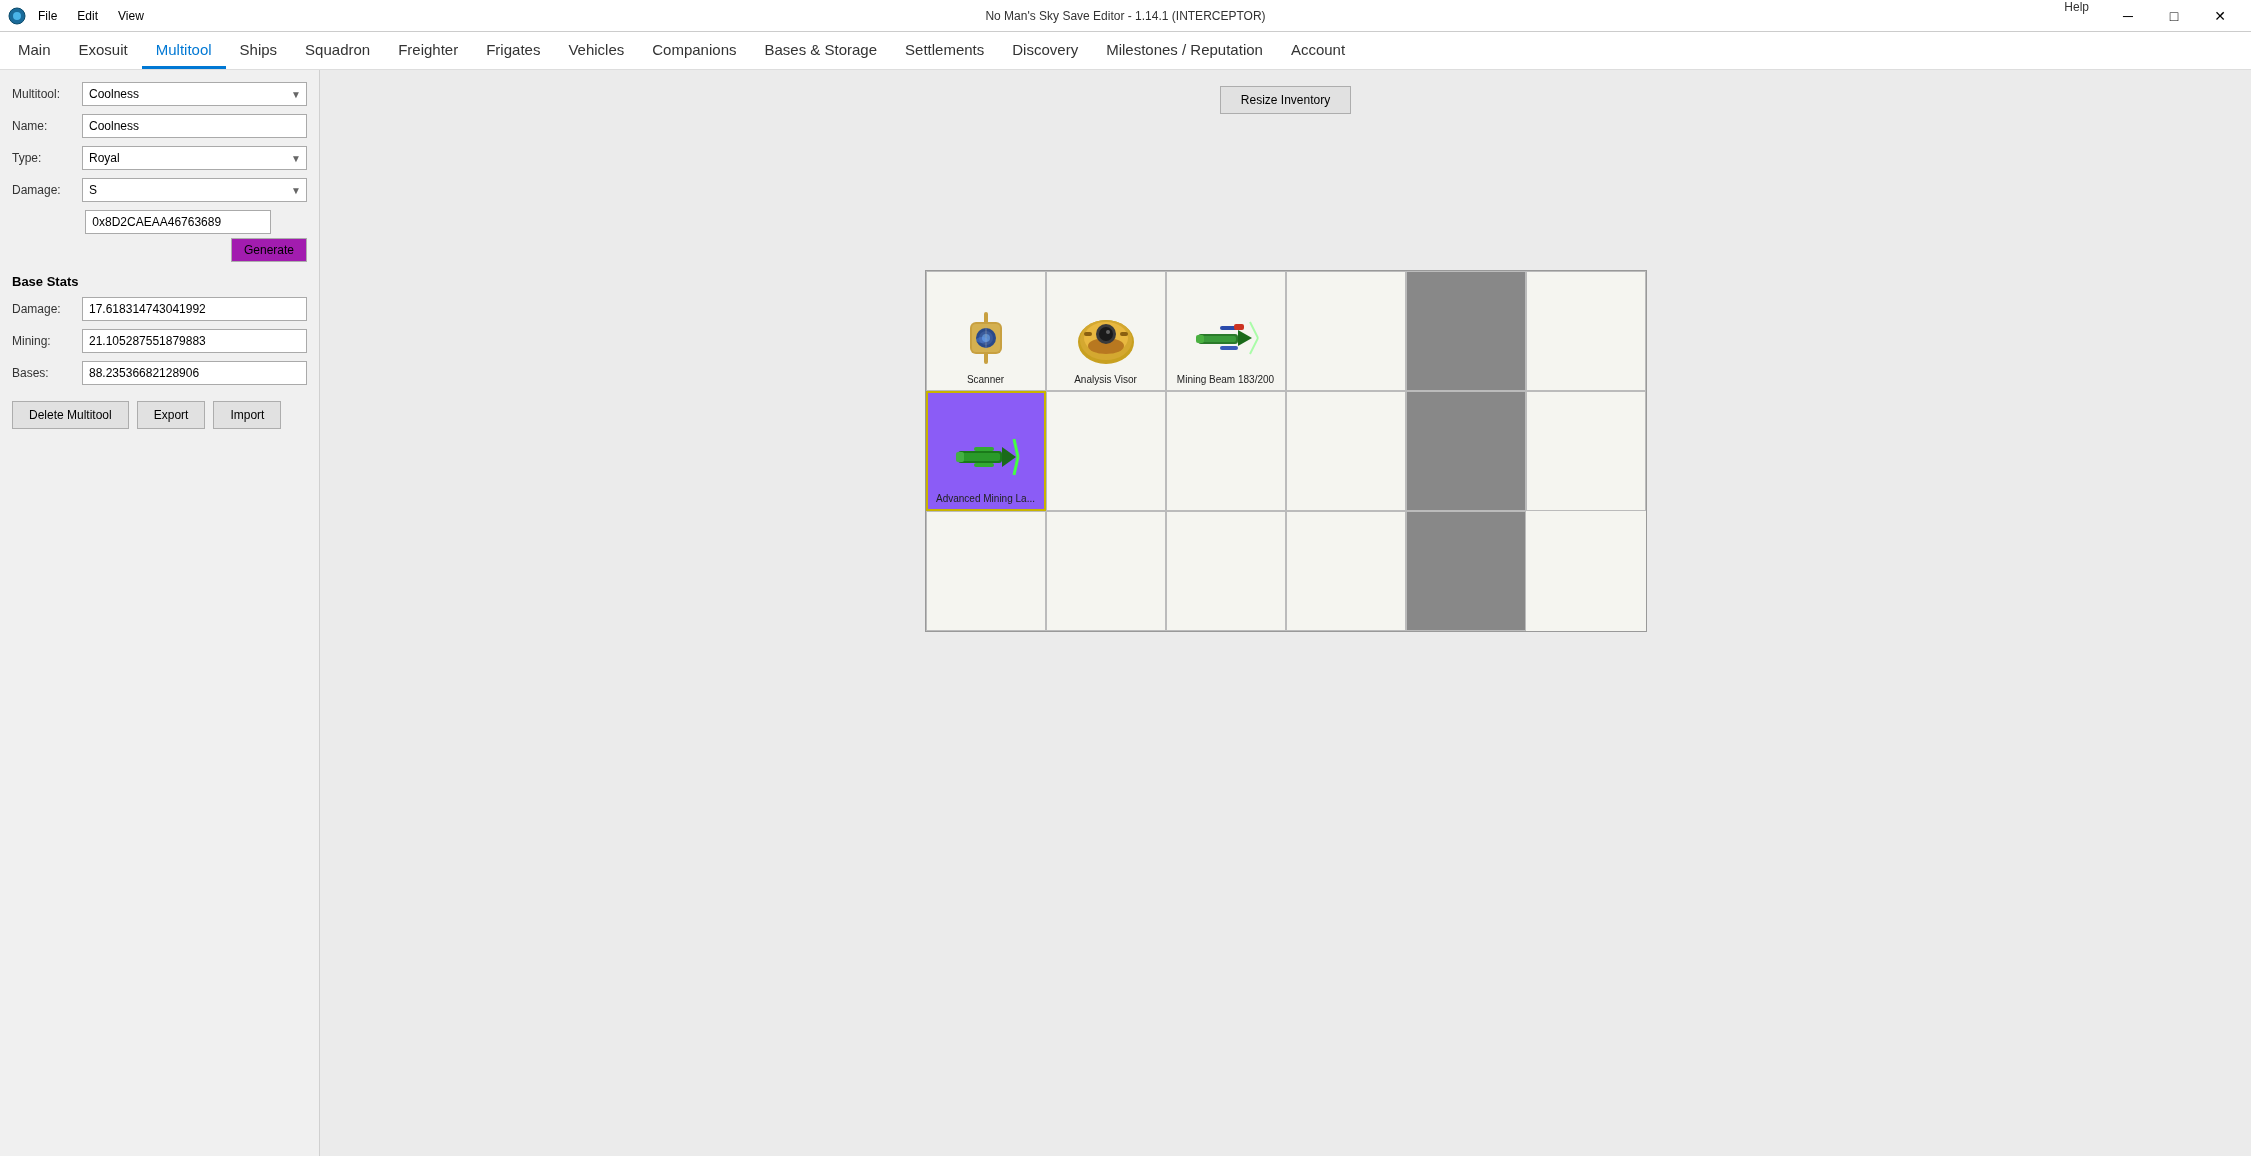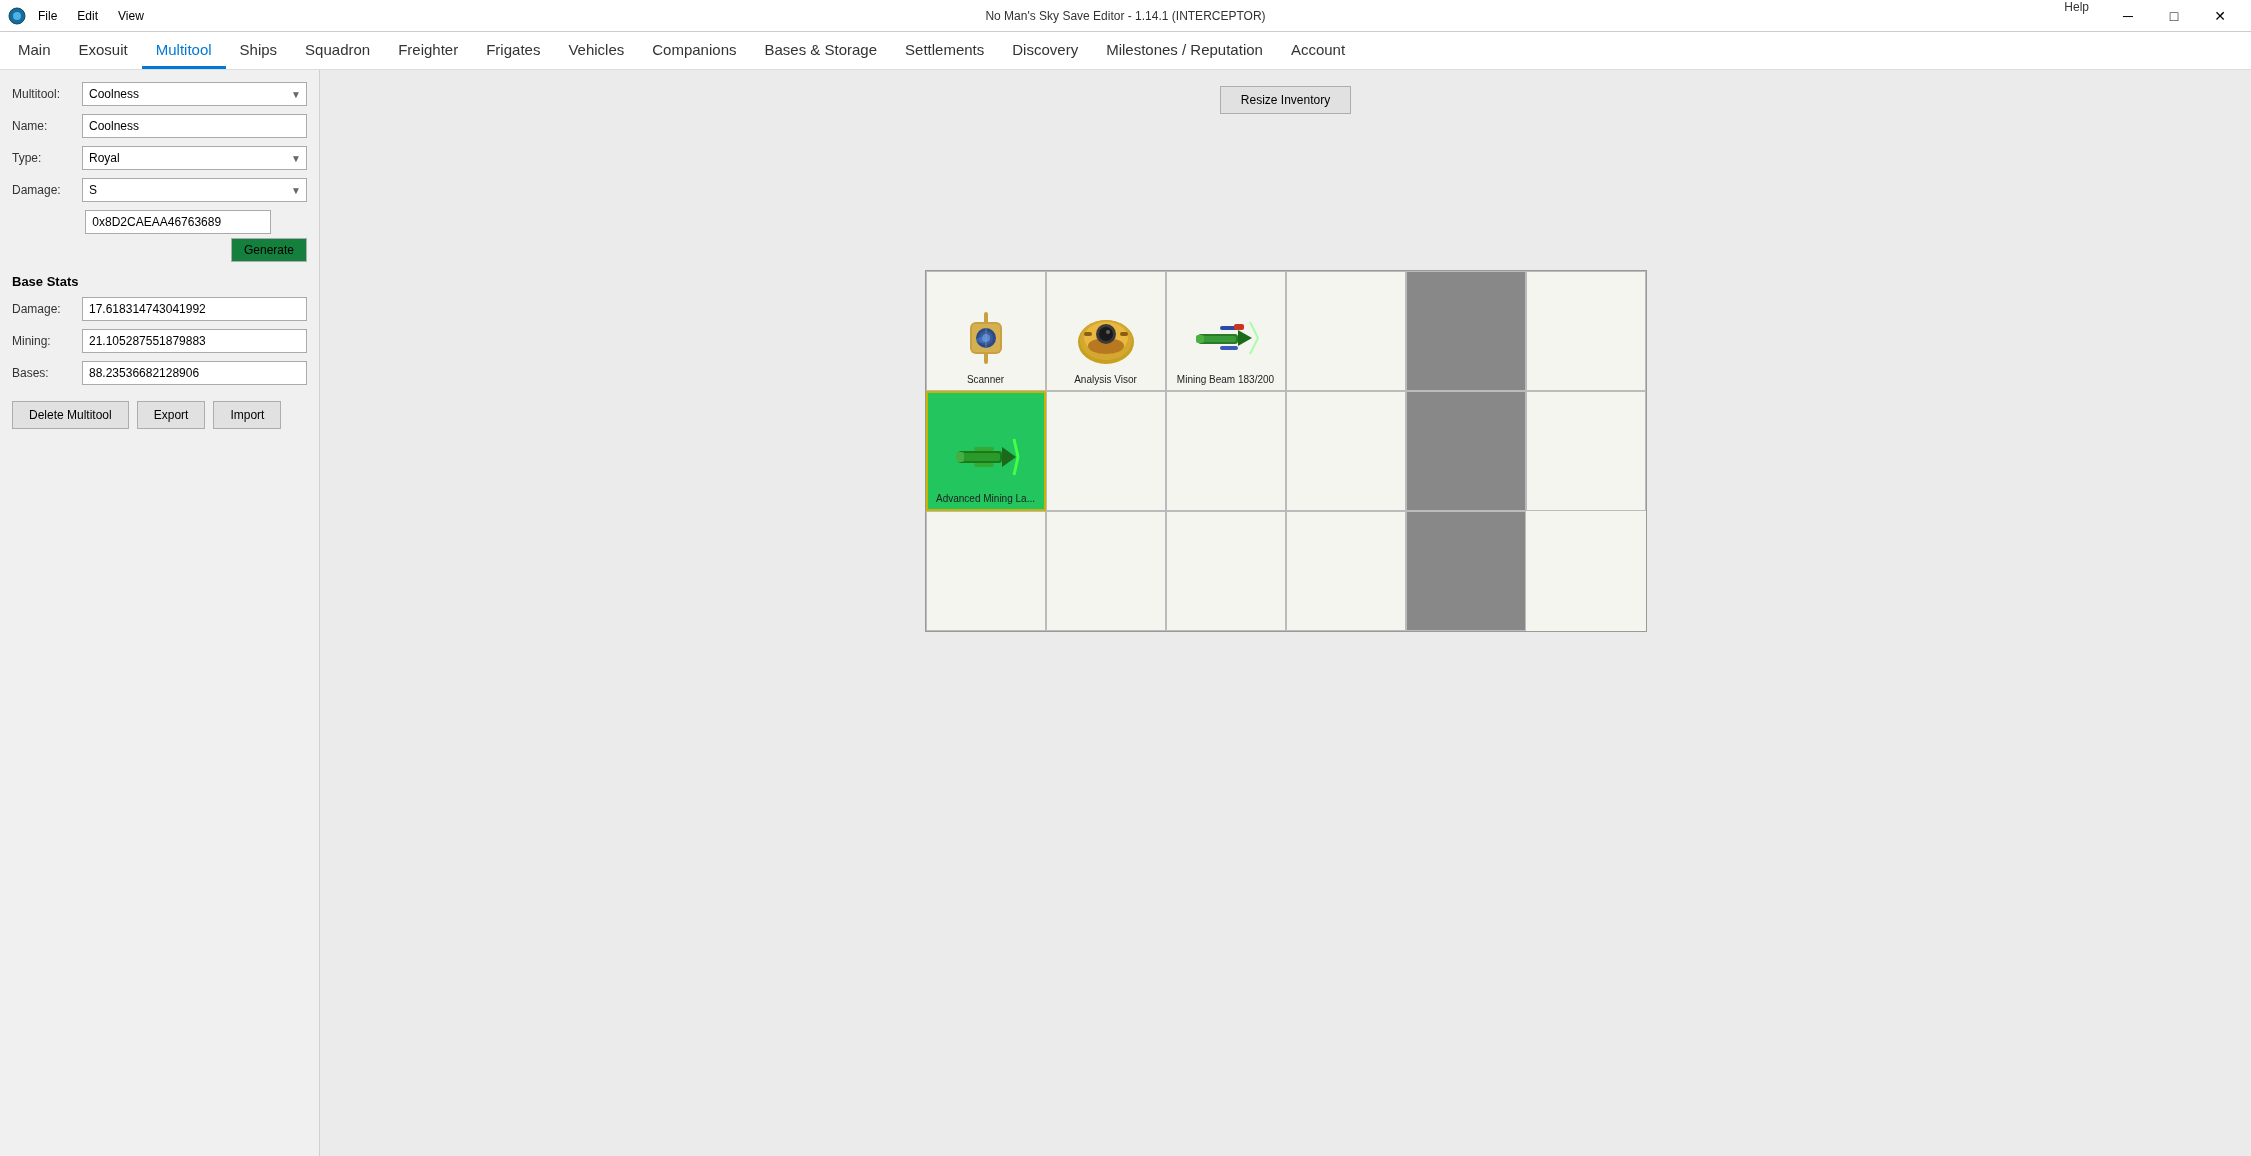--- a/index.html
+++ b/index.html
@@ -135,21 +135,21 @@
       right: 6px;
       top: 50%;
       transform: translateY(-50%);
       pointer-events: none;
       font-size: 10px;
       color: #666;
     }
     .generate-btn {
       height: 24px;
       padding: 0 12px;
-      background: #15803d;
+      background: #a21caf;
       border: 1px solid #adadad;
       font-size: 12px;
       cursor: pointer;
       white-space: nowrap;
     }
     .action-buttons {
       display: flex;
       gap: 8px;
       margin-top: 16px;
     }
@@ -206,21 +206,21 @@
       padding: 4px;
       cursor: pointer;
       position: relative;
       overflow: hidden;
     }
     .grid-cell.disabled {
       background: #888;
     }
     .grid-cell.selected {
       border: 2px solid #c8b400;
-      background: #22c55e;
+      background: #8b5cf6;
     }
     .grid-cell .item-label {
       font-size: 10px;
       text-align: center;
       color: #222;
       line-height: 1.2;
       max-width: 110px;
       word-break: break-word;
     }
     .seed-label-spacer {

